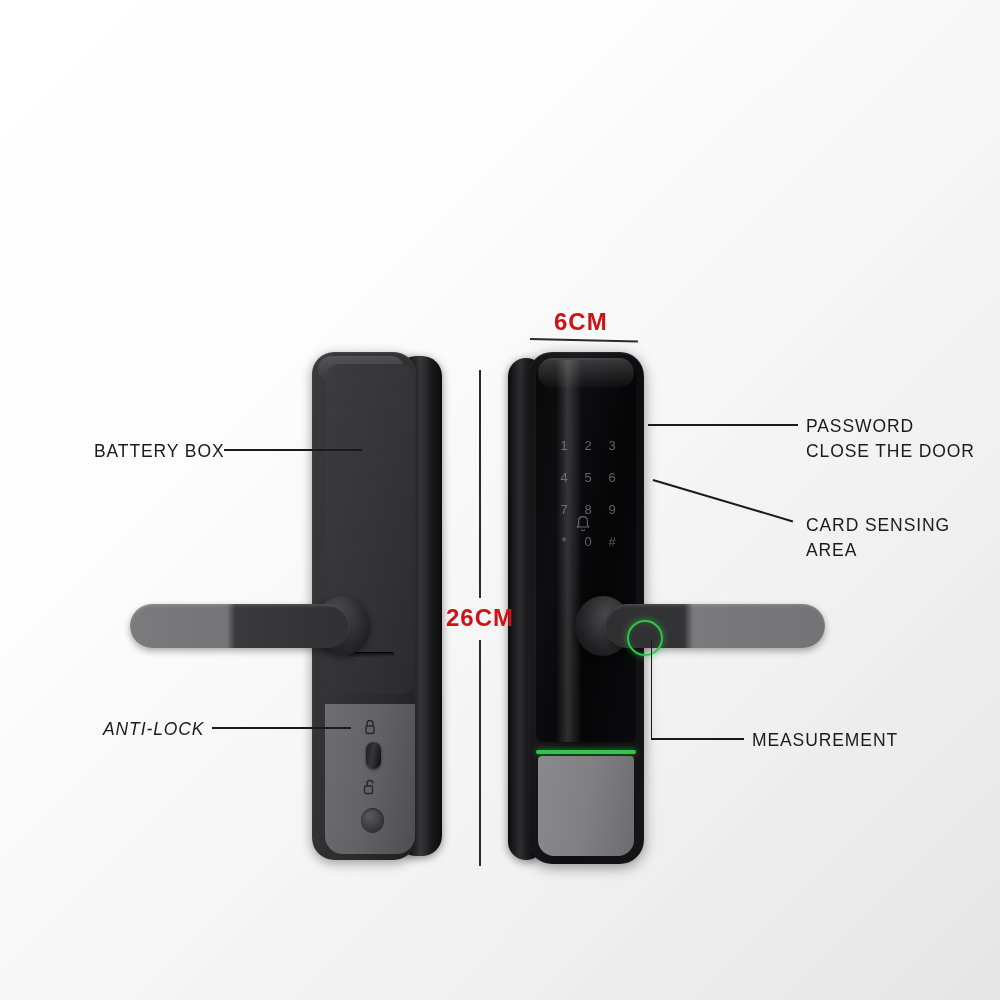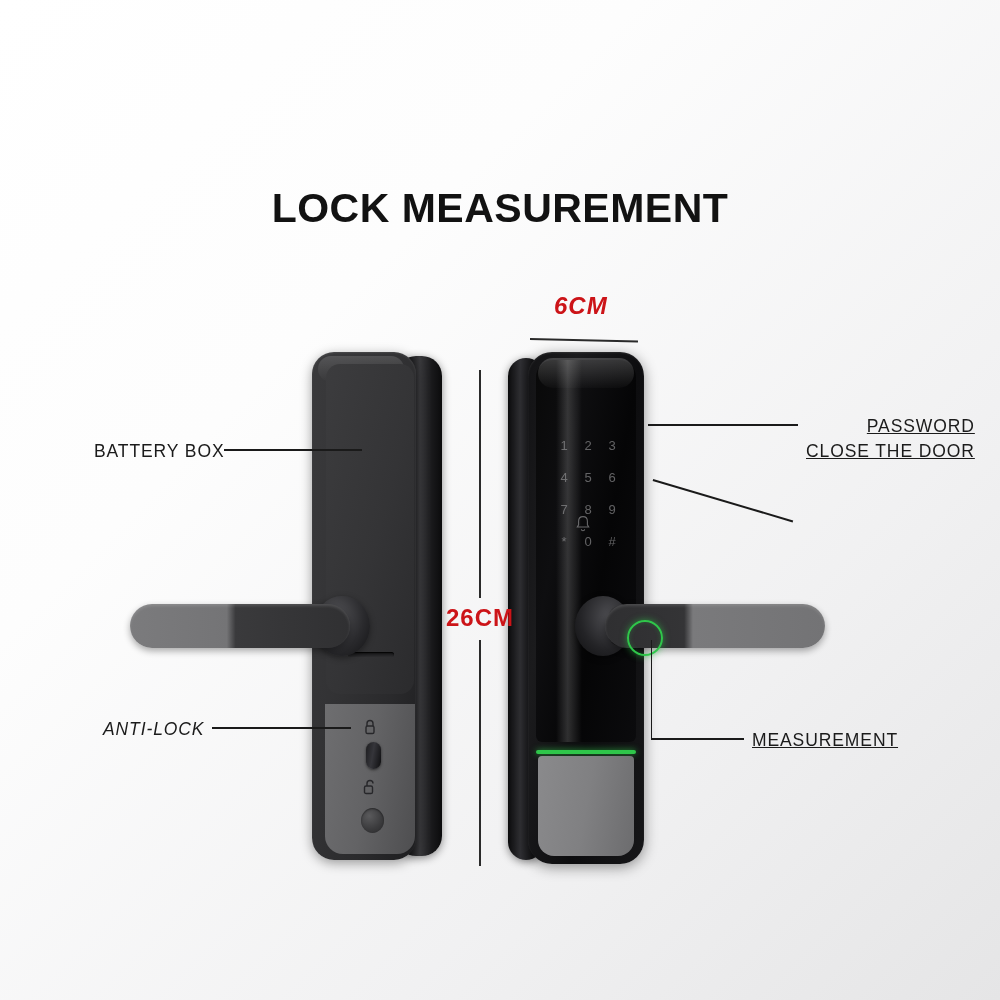--- a/index.html
+++ b/index.html
@@ -15,21 +15,21 @@
     position:absolute;left:0;top:185px;width:1000px;text-align:center;
     font-size:41px;font-weight:bold;letter-spacing:0.5px;color:#121212;
     font-family:"Liberation Sans",sans-serif;
   }
 
   
   .callout{
     position:absolute;font-size:17.5px;letter-spacing:0.9px;color:#1b1b1b;
     line-height:25px;white-space:pre-line;
   }
-  .callout.right{text-align:right;text-decoration:underline;}
+  .callout.right{text-align:left;}
   .callout.left{text-align:left;}
 
   
   .lead{position:absolute;background:#1a1a1a;height:1.5px;transform-origin:0 50%;}
 
   
   .dim{
     position:absolute;color:#cc1418;font-weight:bold;font-size:24px;letter-spacing:1px;
     font-family:"Liberation Sans",sans-serif;
   }
@@ -162,21 +162,20 @@
     position:absolute;left:22px;top:16px;width:36px;height:36px;border-radius:50%;
     border:2.5px solid #2fc64a;box-sizing:border-box;
     box-shadow:0 0 7px rgba(47,198,74,.6),inset 0 0 5px rgba(47,198,74,.25);
   }
 </style>
 </head>
 <body>
 
 <div id="stage">
 
-  <div class="title">LOCK MEASUREMENT</div>
 
   <div class="backUnit">
     <div class="back-side"></div>
     <div class="back-face">
       <div class="back-cover"></div>
       <div class="back-slot"></div>
       <div class="back-lower">
         <svg class="pad-closed" viewBox="0 0 14 18">
           <path d="M4 8 V5.5 a3 3 0 0 1 6 0 V8" fill="none" stroke="#27272a" stroke-width="1.4"></path>
           <rect x="3" y="8" width="8" height="7.5" rx="1.6" fill="none" stroke="#27272a" stroke-width="1.4"></rect>
@@ -238,36 +237,38 @@
   </div>
 
   <div class="handleR">
     <div class="rose"></div>
     <div class="neck"></div>
     <div class="lever">
       <div class="fpring"></div>
     </div>
   </div>
 
-  <div class="dim" style="left:554px;top:292px;font-style:italic;">6CM</div>
+  <div class="dim" style="left:554px;top:308px;">6CM</div>
   <div class="dimline" style="left:530px;top:338px;width:108px;height:1.6px;transform:rotate(1.3deg);transform-origin:0 50%;"></div>
 
   <div class="dimline" style="left:479px;top:370px;width:1.6px;height:228px;"></div>
   <div class="dim" style="left:446px;top:604px;">26CM</div>
   <div class="dimline" style="left:479px;top:640px;width:1.6px;height:226px;"></div>
 
   <div class="callout left" style="left:94px;top:439px;">BATTERY BOX</div>
   <div class="lead" style="left:224px;top:449px;width:138px;"></div>
 
   <div class="callout left" style="left:103px;top:717px;font-style:italic;">ANTI-LOCK</div>
   <div class="lead" style="left:212px;top:727px;width:139px;"></div>
 
   <div class="callout right" style="left:806px;top:414px;">PASSWORD
 CLOSE THE DOOR</div>
   <div class="lead" style="left:648px;top:424px;width:150px;"></div>
 
+  <div class="callout right" style="left:806px;top:513px;">CARD SENSING
+AREA</div>
   <div class="lead" style="left:653px;top:479px;width:146px;transform:rotate(16.5deg);"></div>
 
   <div class="callout right" style="left:752px;top:728px;">MEASUREMENT</div>
   <div class="lead" style="left:651px;top:739px;width:1.5px;height:0;border-left:1.5px solid #1a1a1a;height:99px;background:none;top:640px;"></div>
   <div class="lead" style="left:651px;top:738px;width:93px;"></div>
 
 </div>
 
 </body></html>

